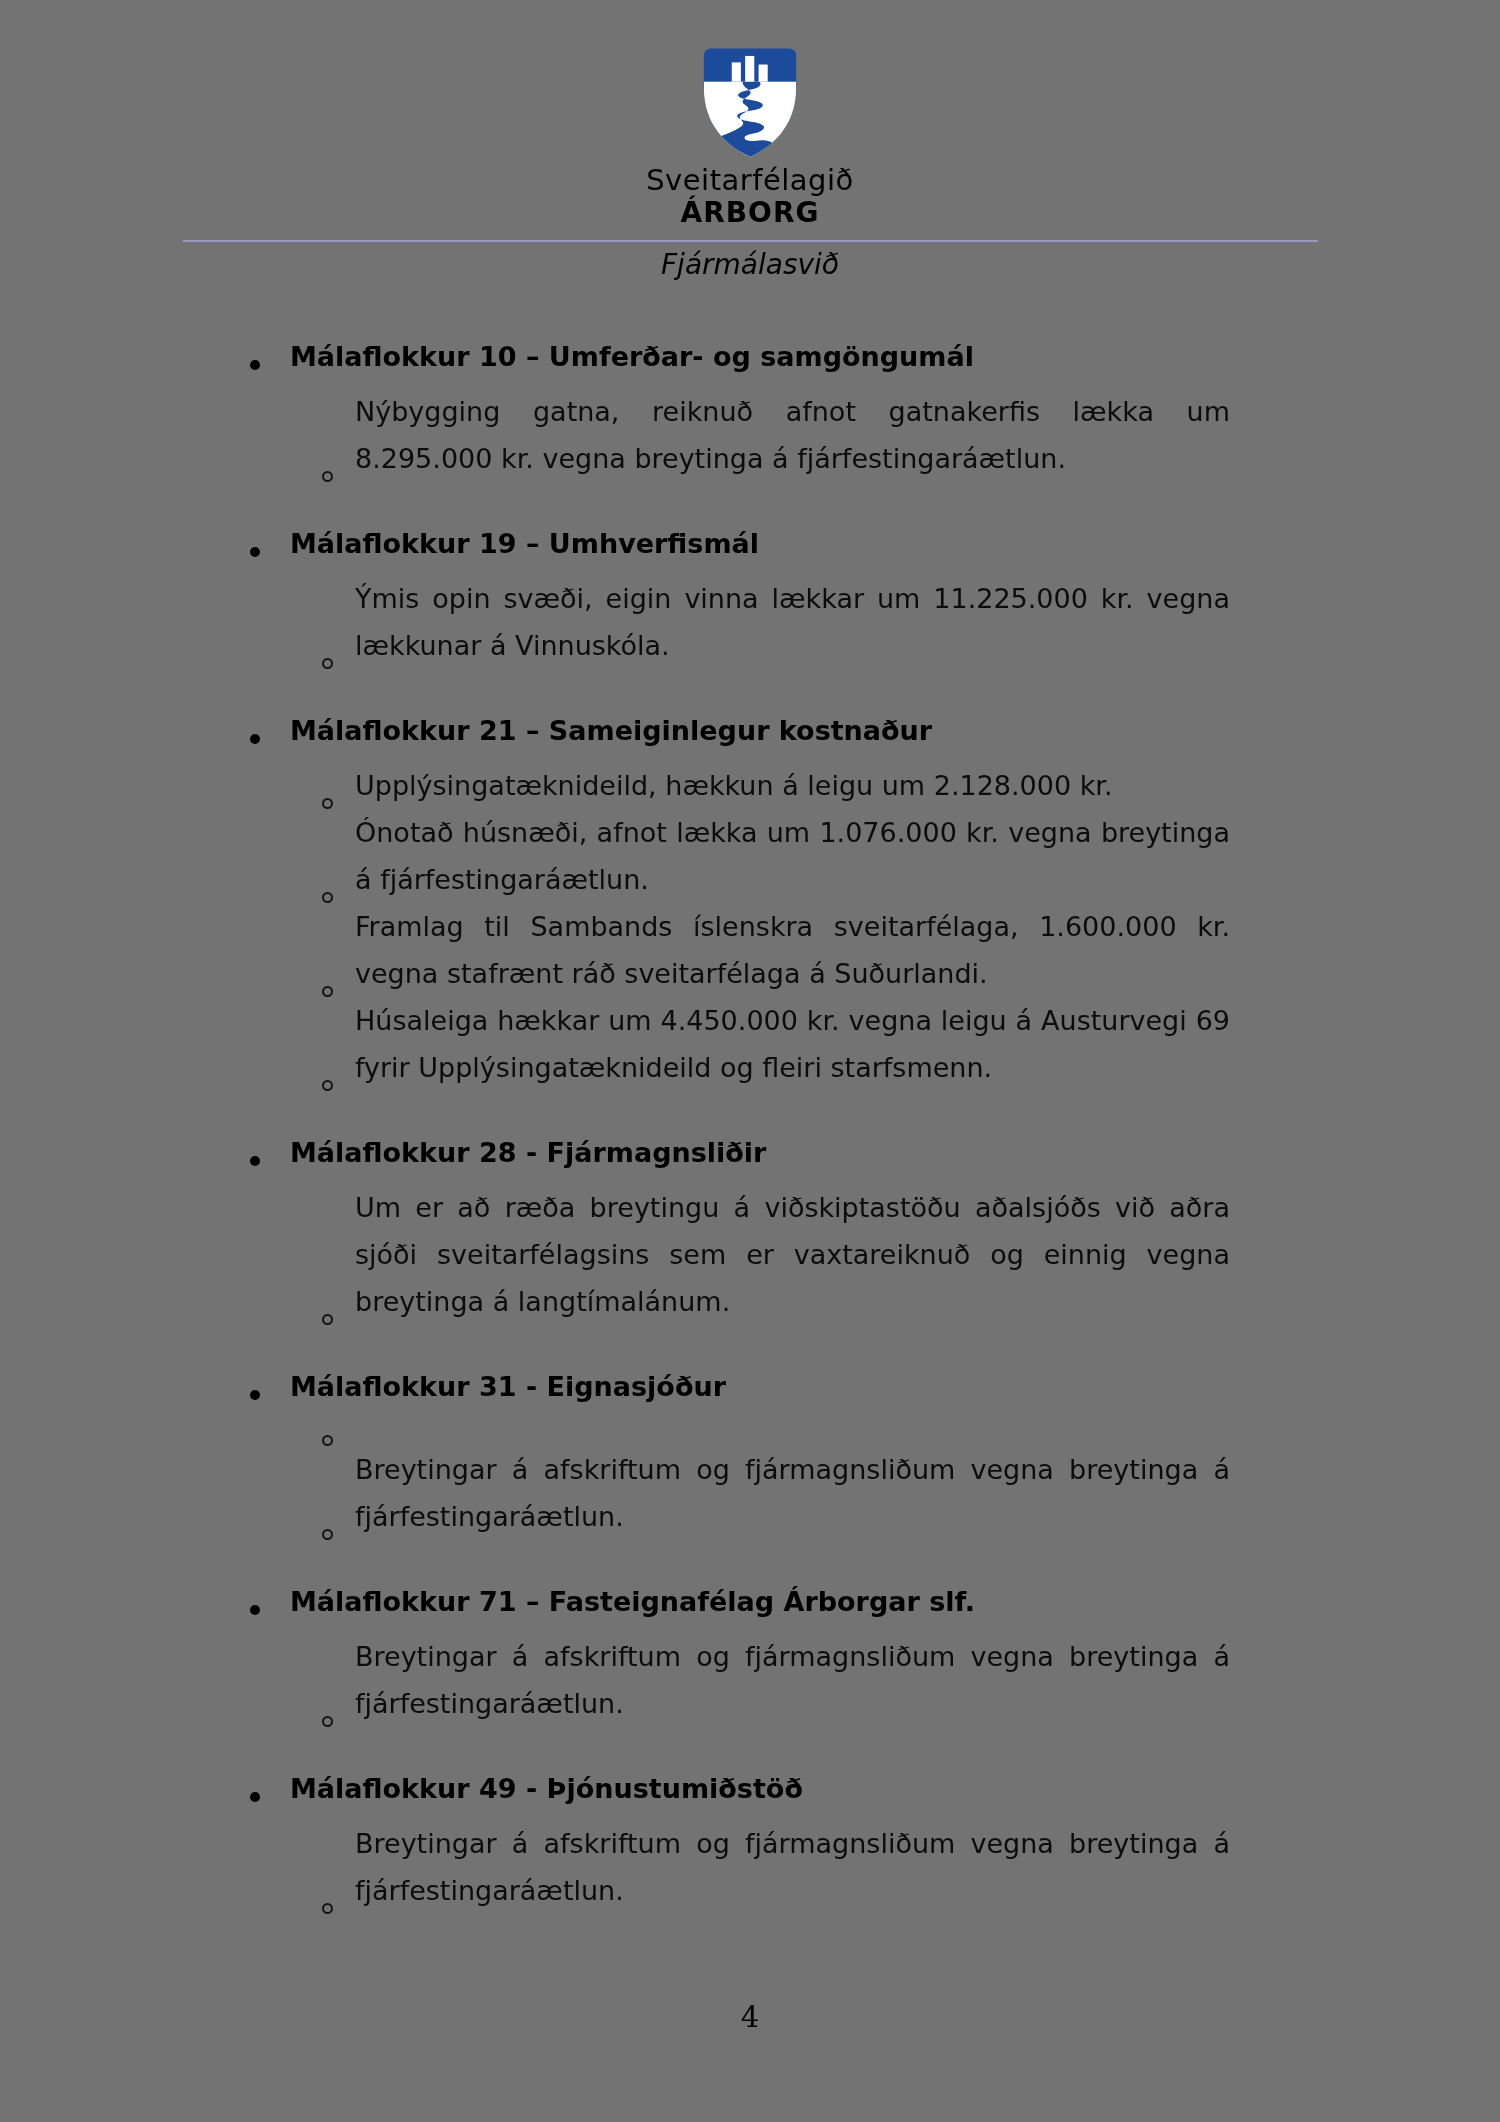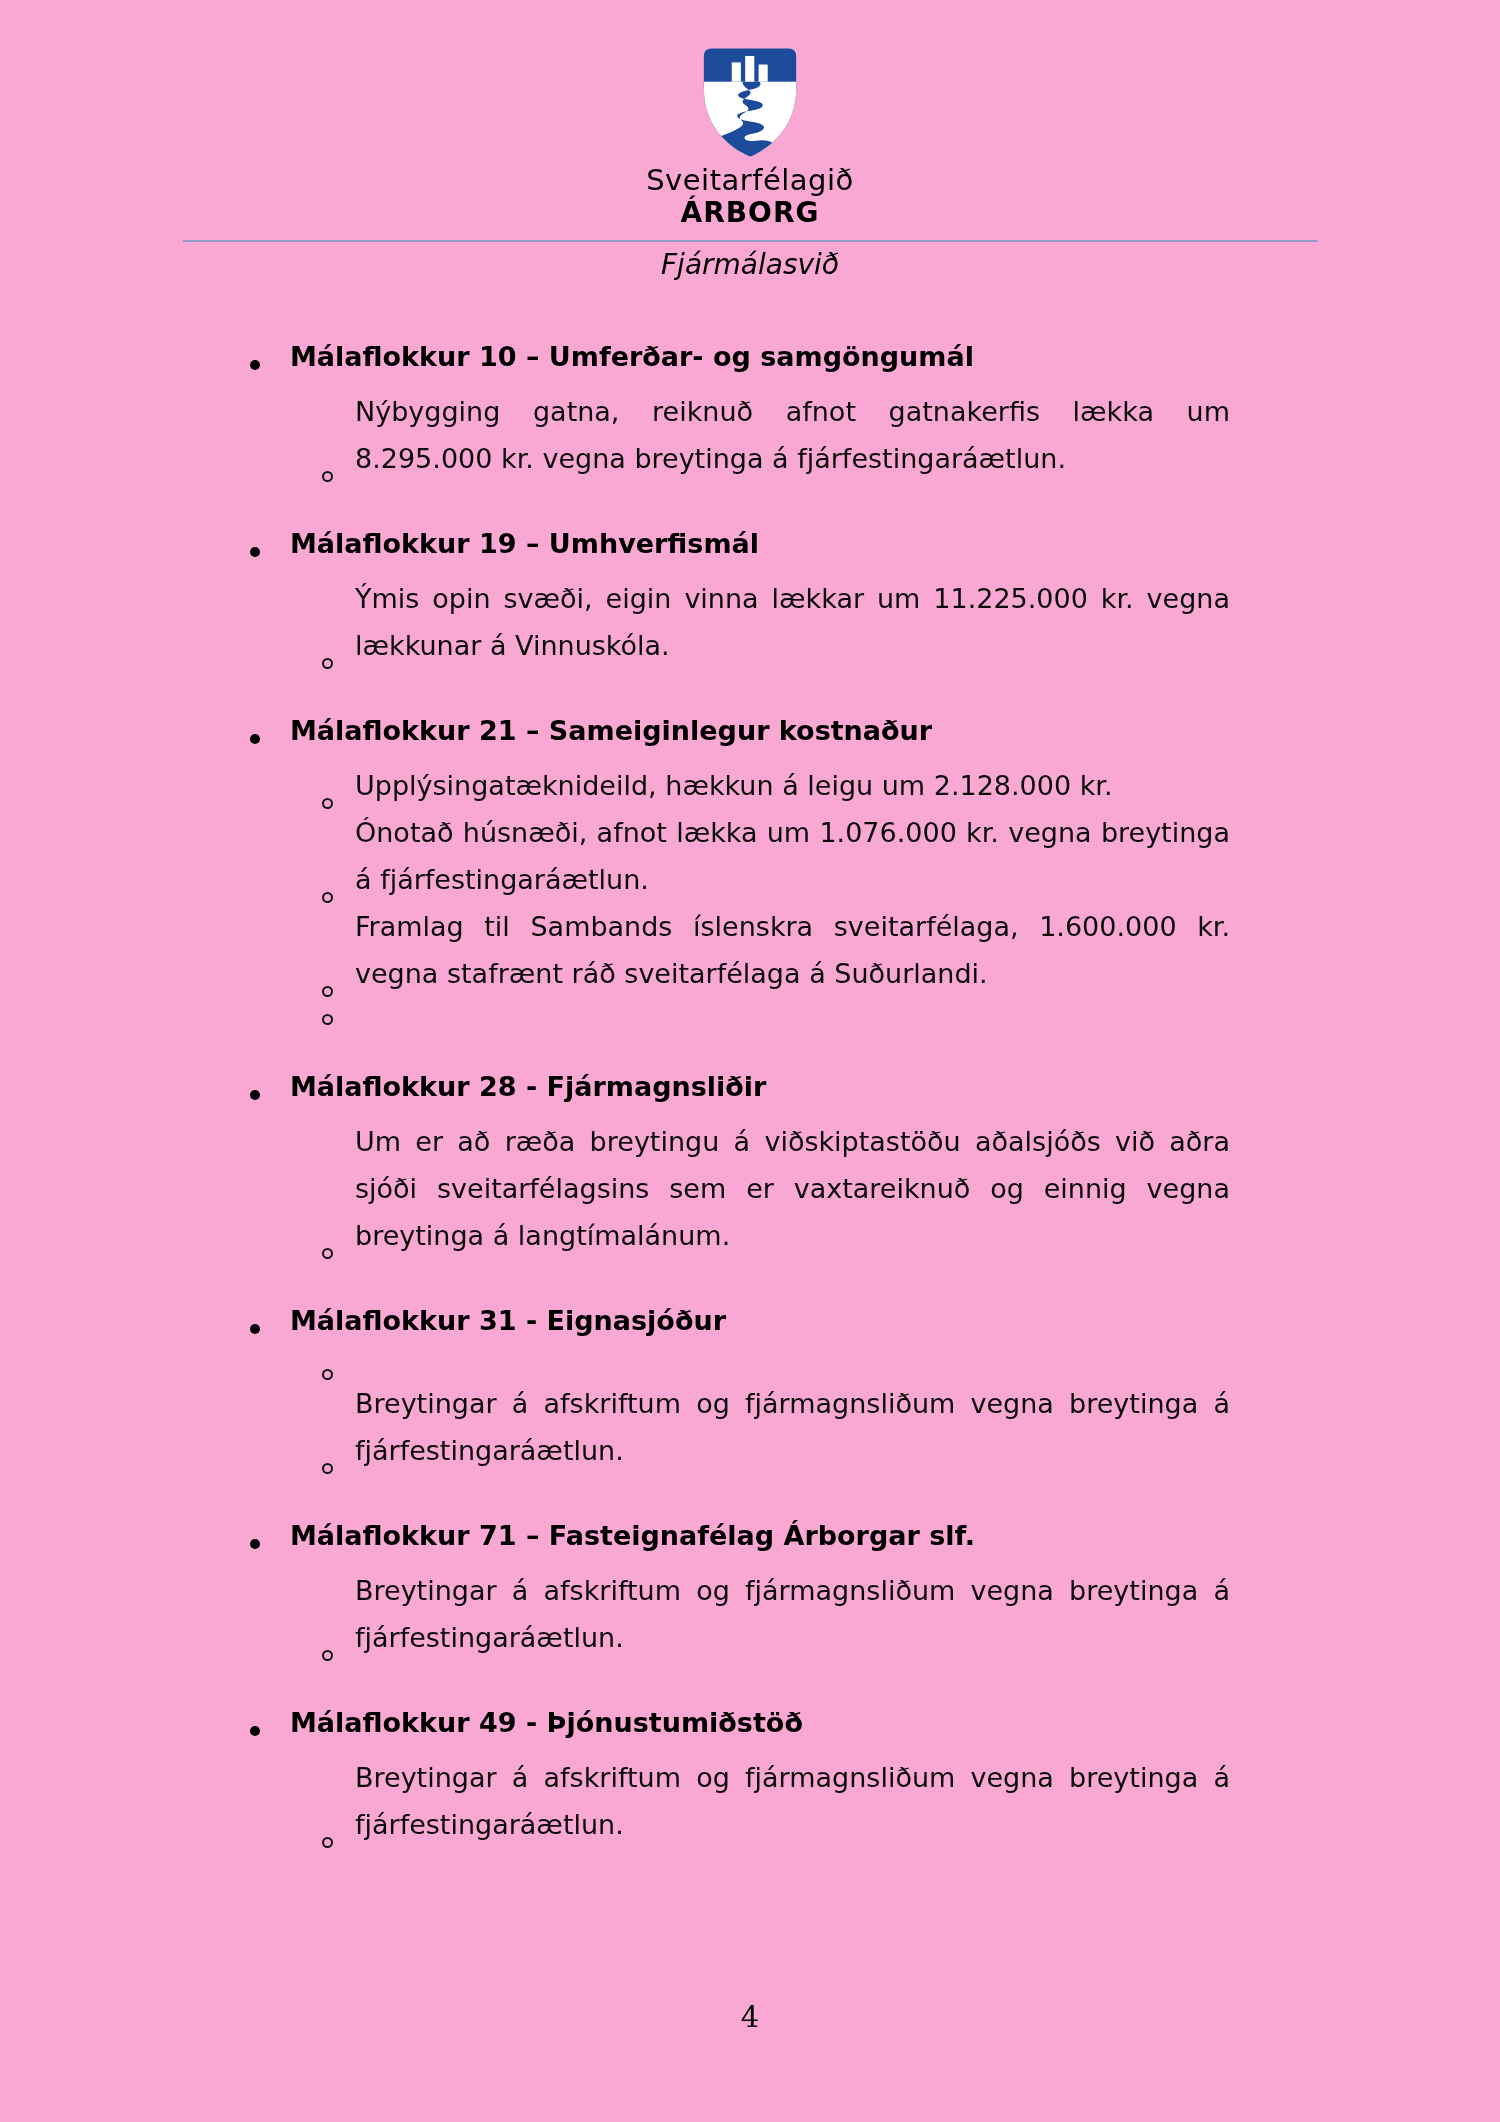--- a/index.html
+++ b/index.html
@@ -1,20 +1,20 @@
 <!DOCTYPE html>
 <html><head>
 <meta charset="utf-8">
 <style>
   html,body { margin:0; padding:0; background:#e8e8e8; }
   .page {
     position:relative;
     width:1500px; height:2122px;
     margin:0 auto;
-    background:#f9a8d4;
+    background:#737373;
     font-family:"DejaVu Sans","Liberation Sans",sans-serif;
     color:#0c0c0c;
     overflow:hidden;
   }
 
   
   .doc-header { padding-top:42px; text-align:center; }
   .logo-wrap { width:118px; height:118px; margin:0 auto; }
   .logo-wrap svg { width:100%; height:100%; display:block; }
   .org-line1 { margin-top:5px; font-size:29px; font-weight:400; letter-spacing:0.5px; line-height:1.1; color:#000; }
@@ -121,20 +121,21 @@
     <span class="sub-text">Ónotað húsnæði, afnot lækka um 1.076.000 kr. vegna breytinga á fjárfestingaráætlun.</span>
   </li>
 
   <li class="sub-row">
     <span class="circle-bullet"></span>
     <span class="sub-text">Framlag til Sambands íslenskra sveitarfélaga, 1.600.000 kr. vegna stafrænt ráð sveitarfélaga á Suðurlandi.</span>
   </li>
 
   <li class="sub-row">
     <span class="circle-bullet"></span>
+    <span class="sub-text">Húsaleiga hækkar um 4.450.000 kr. vegna leigu á Austurvegi 69 fyrir Upplýsingatæknideild og fleiri starfsmenn.</span>
   </li>
 </ul>
   </section>
 
   <section class="section">
     <div class="heading-row">
       <span class="bullet-dot"></span>
       <span class="heading-text">Málaflokkur 28 - Fjármagnsliðir</span>
     </div>
     <ul class="subitems">

